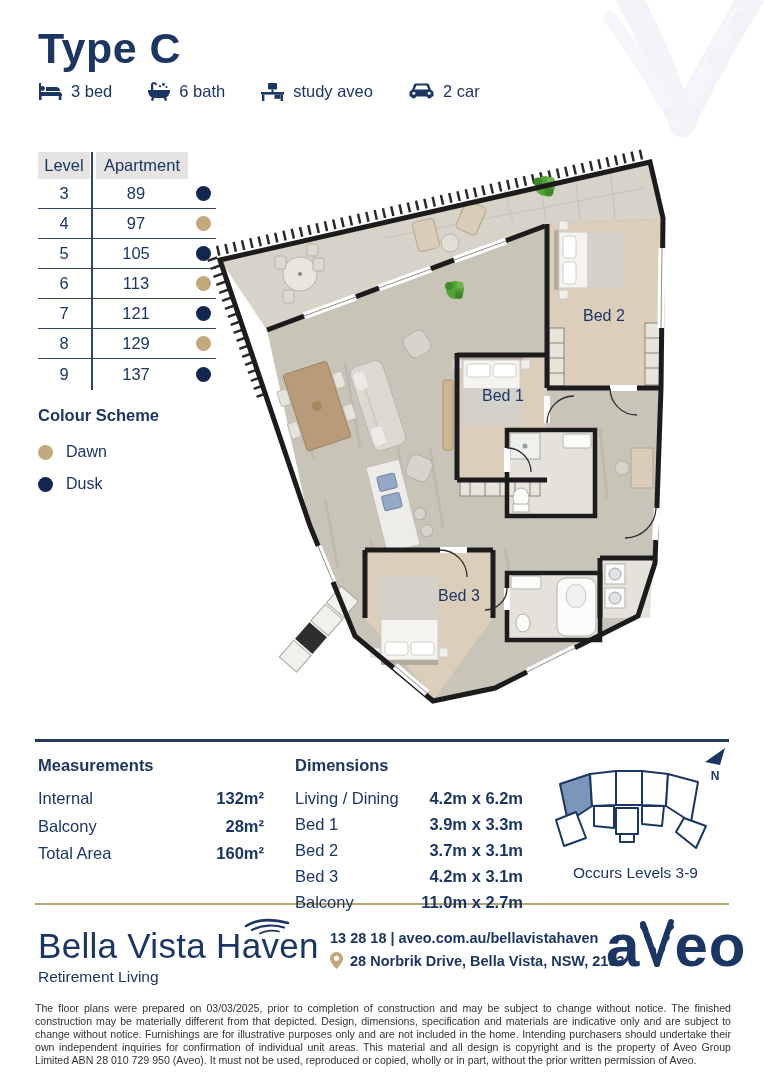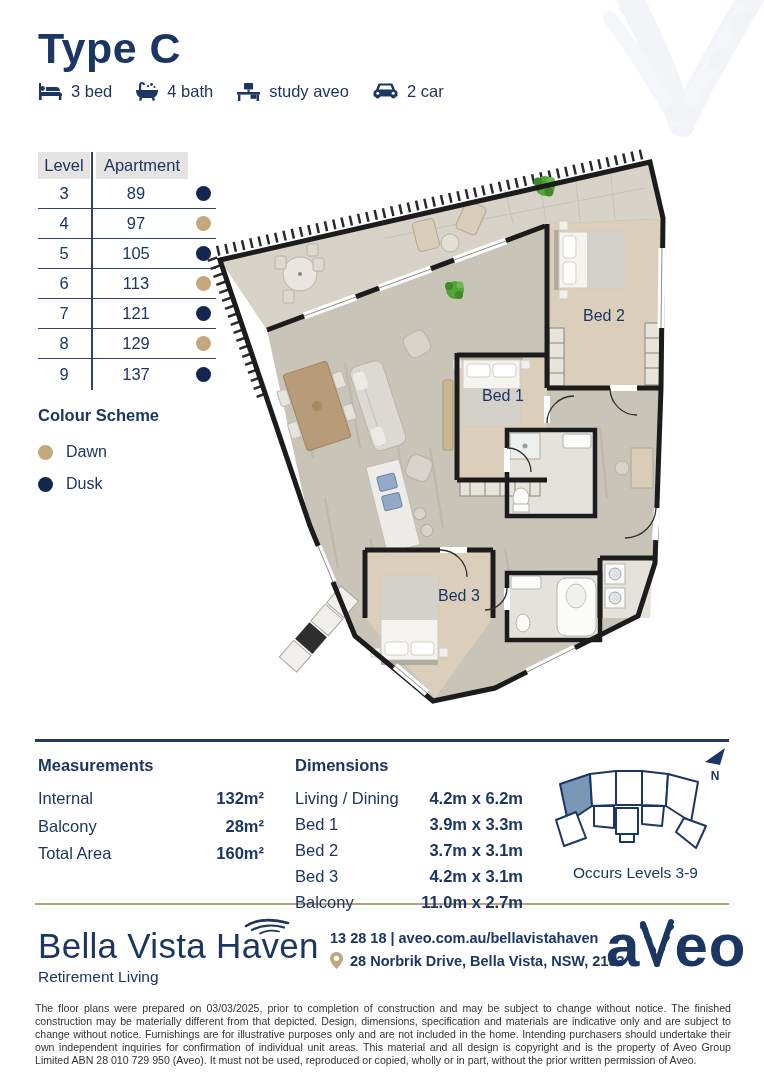--- a/index.html
+++ b/index.html
@@ -8,21 +8,21 @@
     --dawn:#c3a87c;
     --tan:#b5a47a;
     --wall:#1c1c1c;
   }
   *{margin:0;padding:0;box-sizing:border-box;}
   body{font-family:"Liberation Sans", sans-serif;background:#fff;}
   .page{position:relative;width:764px;height:1080px;background:#ffffff;overflow:hidden;}
 
   
   .title{position:absolute;left:38px;top:24px;font-size:43px;font-weight:bold;color:var(--navy);letter-spacing:.5px;}
-  .features{position:absolute;left:38px;top:82px;display:flex;align-items:center;gap:24px;}
+  .features{position:absolute;left:38px;top:82px;display:flex;align-items:center;gap:36px;}
   .feature{display:flex;align-items:center;gap:9px;color:var(--navy);font-size:16.5px;}
   .feature svg{display:block;}
 
   
   .watermark{position:absolute;right:-6px;top:-8px;opacity:.6;}
 
   
   .apt-table{position:absolute;left:38px;top:152px;width:178px;color:var(--navy);font-size:16.5px;}
   .thead{display:flex;font-weight:normal;}
   .thead .hc{background:#e6e4e2;padding:4px 0;text-align:center;}
@@ -114,21 +114,21 @@
     <div class="feature">
       <svg width="22" height="19" viewBox="0 0 22 19" fill="#1c3663">
         <path d="M0,8 L22,8 C22,13 19,16 16,16 L6,16 C3,16 0,13 0,8 Z"></path>
         <path d="M3,8 L3,3 C3,1 4.5,0 6,0 C7.5,0 9,1 9,3 L6.8,3 C6.8,2.2 6.4,1.8 6,1.8 C5.6,1.8 5.2,2.2 5.2,3 L5.2,8 Z"></path>
         <circle cx="12" cy="4.2" r="1.1"></circle>
         <circle cx="15.5" cy="2.5" r="1.4"></circle>
         <circle cx="18.5" cy="5" r="1.1"></circle>
         <rect x="3.4" y="15.2" width="2.4" height="3.4" transform="rotate(18 4.6 16.9)"></rect>
         <rect x="16.2" y="15.2" width="2.4" height="3.4" transform="rotate(-18 17.4 16.9)"></rect>
       </svg>
-      <span>4 bath</span>
+      <span>6 bath</span>
     </div>
     <div class="feature">
       <svg width="23" height="18" viewBox="0 0 23 18" fill="#1c3663">
         <rect x="7" y="0" width="9" height="6.5" rx="0.8"></rect>
         <rect x="10.5" y="6.5" width="2" height="2.5"></rect>
         <rect x="0" y="9" width="23" height="2.6"></rect>
         <rect x="1" y="11.6" width="2.4" height="6.4"></rect>
         <rect x="19.6" y="11.6" width="2.4" height="6.4"></rect>
         <rect x="13.5" y="11.6" width="6" height="4.2"></rect>
       </svg>

